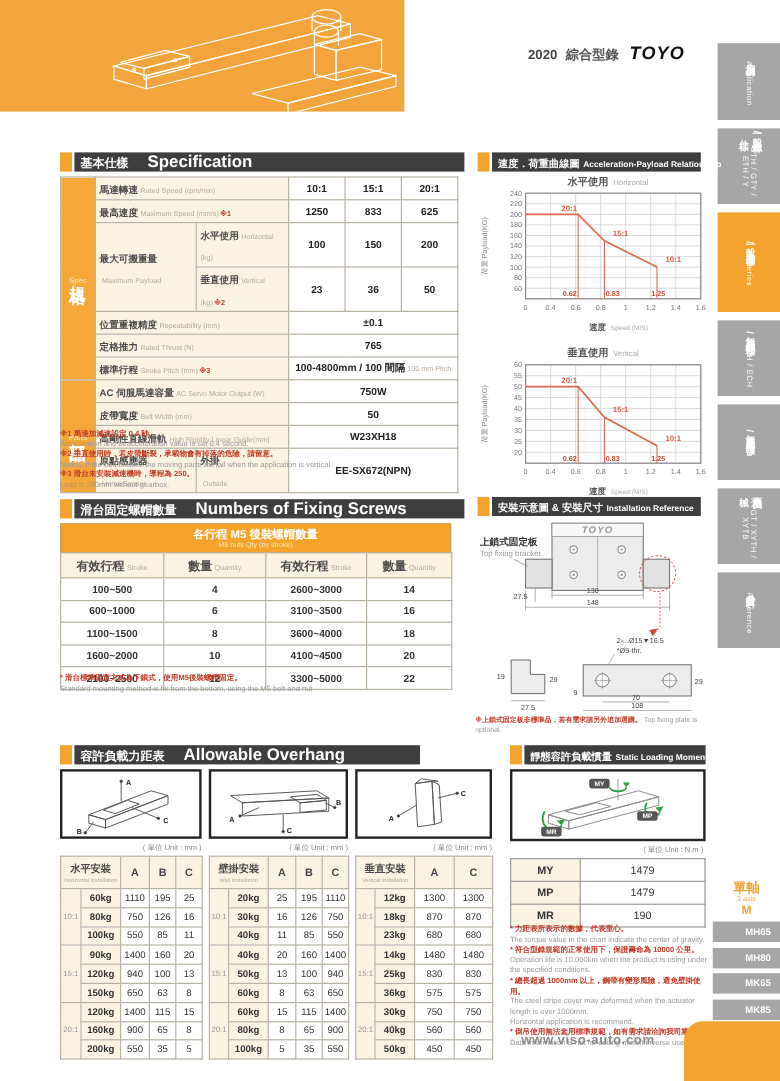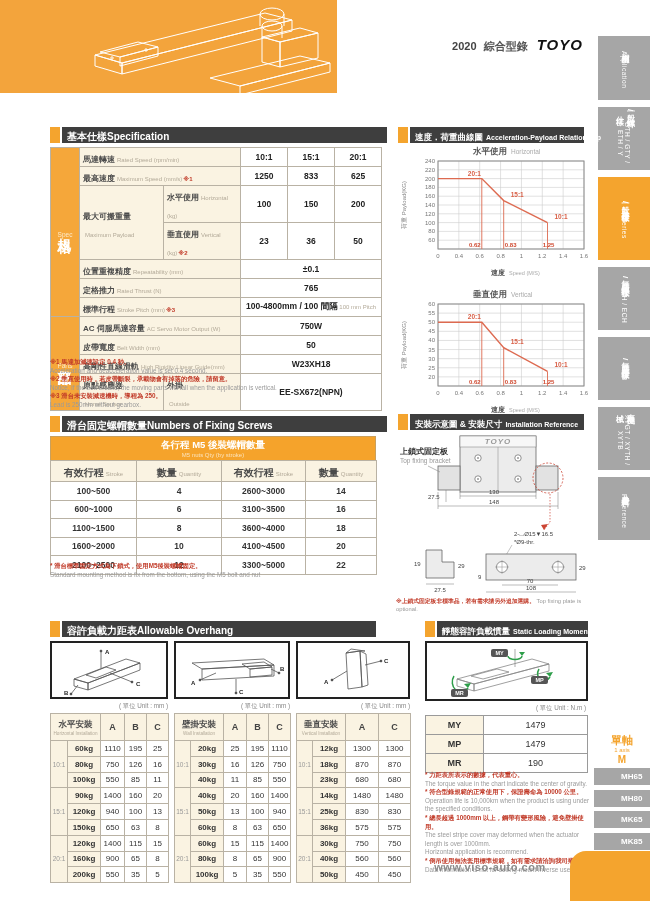--- a/index.html
+++ b/index.html
@@ -1,40 +1,40 @@
 <!DOCTYPE html>
 <html><head>
 <meta charset="utf-8">
 <style>
   html,body{margin:0;padding:0;background:#fff;}
   body{font-family:"Liberation Sans","DejaVu Sans",sans-serif;}
   .page{position:relative;width:650px;height:901px;background:#fff;overflow:hidden;}
 
   
   .hero{position:absolute;left:0;top:0;width:337px;height:93px;background:#f3a43c;}
-  .brandline{position:absolute;left:440px;top:36px;width:155px;text-align:center;font-size:11px;color:#555;white-space:nowrap;}
+  .brandline{position:absolute;left:440px;top:36px;width:155px;text-align:left;font-size:11px;color:#555;white-space:nowrap;}
   .brandline .yr{font-weight:bold;color:#444;}
   .brandline .cat{font-weight:bold;color:#555;margin-left:4px;}
   .brandline .logo{font-weight:bold;font-style:italic;font-size:15px;color:#111;letter-spacing:1px;margin-left:6px;}
   .phone{position:absolute;left:430px;top:62px;width:165px;text-align:right;font-size:13px;color:#555;}
 
   
   .stab{position:absolute;left:598px;width:52px;background:#a6a6a6;color:#fff;
         writing-mode:vertical-rl;text-orientation:mixed;
         display:flex;align-items:center;justify-content:center;gap:1px;text-align:center;}
   .stab .tzh{font-size:8px;font-weight:bold;letter-spacing:1px;}
   .stab .ten{font-size:6.5px;letter-spacing:.5px;}
   .stab.active{background:#f4a42e;}
 
   
   .secbar{position:absolute;height:16px;background:#3e3e3e;color:#fff;display:flex;align-items:center;white-space:nowrap;}
   .secbar .sq{position:absolute;left:-12px;top:0;width:10px;height:16px;background:#f4a42e;}
   .secbar .t{padding-left:5px;font-weight:bold;}
   .secbar .t b{font-size:10px;font-weight:bold;}
-  .secbar .t i{font-style:normal;font-size:10px;margin-left:0;}
+  .secbar .t i{font-style:normal;font-size:14px;margin-left:16px;}
   .secbar.sm .t b{font-size:8.5px;}
   .secbar.sm .t i{font-size:7px;margin-left:3px;}
 
   
   table{border-collapse:collapse;}
   .spec-table{position:absolute;left:50px;top:147px;width:331px;table-layout:fixed;}
   .spec-table td{border:1px solid #b9b2a4;height:17px;padding:0 3px;overflow:hidden;}
   .spec-table td.glabel{background:#f5a73a;color:#fff;text-align:center;padding:0;}
   .spec-table td.glabel .gzh{writing-mode:vertical-rl;margin:0 auto;font-size:14px;font-weight:bold;letter-spacing:2px;}
   .spec-table td.glabel .gen{font-size:6.5px;color:#fde9c8;}
@@ -188,21 +188,21 @@
     <span class="t"><b>速度．荷重曲線圖</b><i>Acceleration-Payload Relationship</i></span>
   </div>
   <div class="secbar" style="left:62px;top:416px;width:325px;">
     <span class="sq"></span>
     <span class="t"><b>滑台固定螺帽數量</b><i>Numbers of Fixing Screws</i></span>
   </div>
   <div class="secbar sm" style="left:410px;top:414px;width:174px;">
     <span class="sq"></span>
     <span class="t"><b>安裝示意圖 &amp; 安裝尺寸</b><i>Installation Reference</i></span>
   </div>
-  <div class="secbar" style="left:62px;top:621px;width:314px;">
+  <div class="secbar" style="left:62px;top:621px;width:288px;">
     <span class="sq"></span>
     <span class="t"><b>容許負載力距表</b><i>Allowable Overhang</i></span>
   </div>
   <div class="secbar sm" style="left:437px;top:621px;width:151px;">
     <span class="sq"></span>
     <span class="t"><b>靜態容許負載慣量</b><i>Static Loading Moment</i></span>
   </div>
 
   <table class="spec-table">
     <colgroup>

